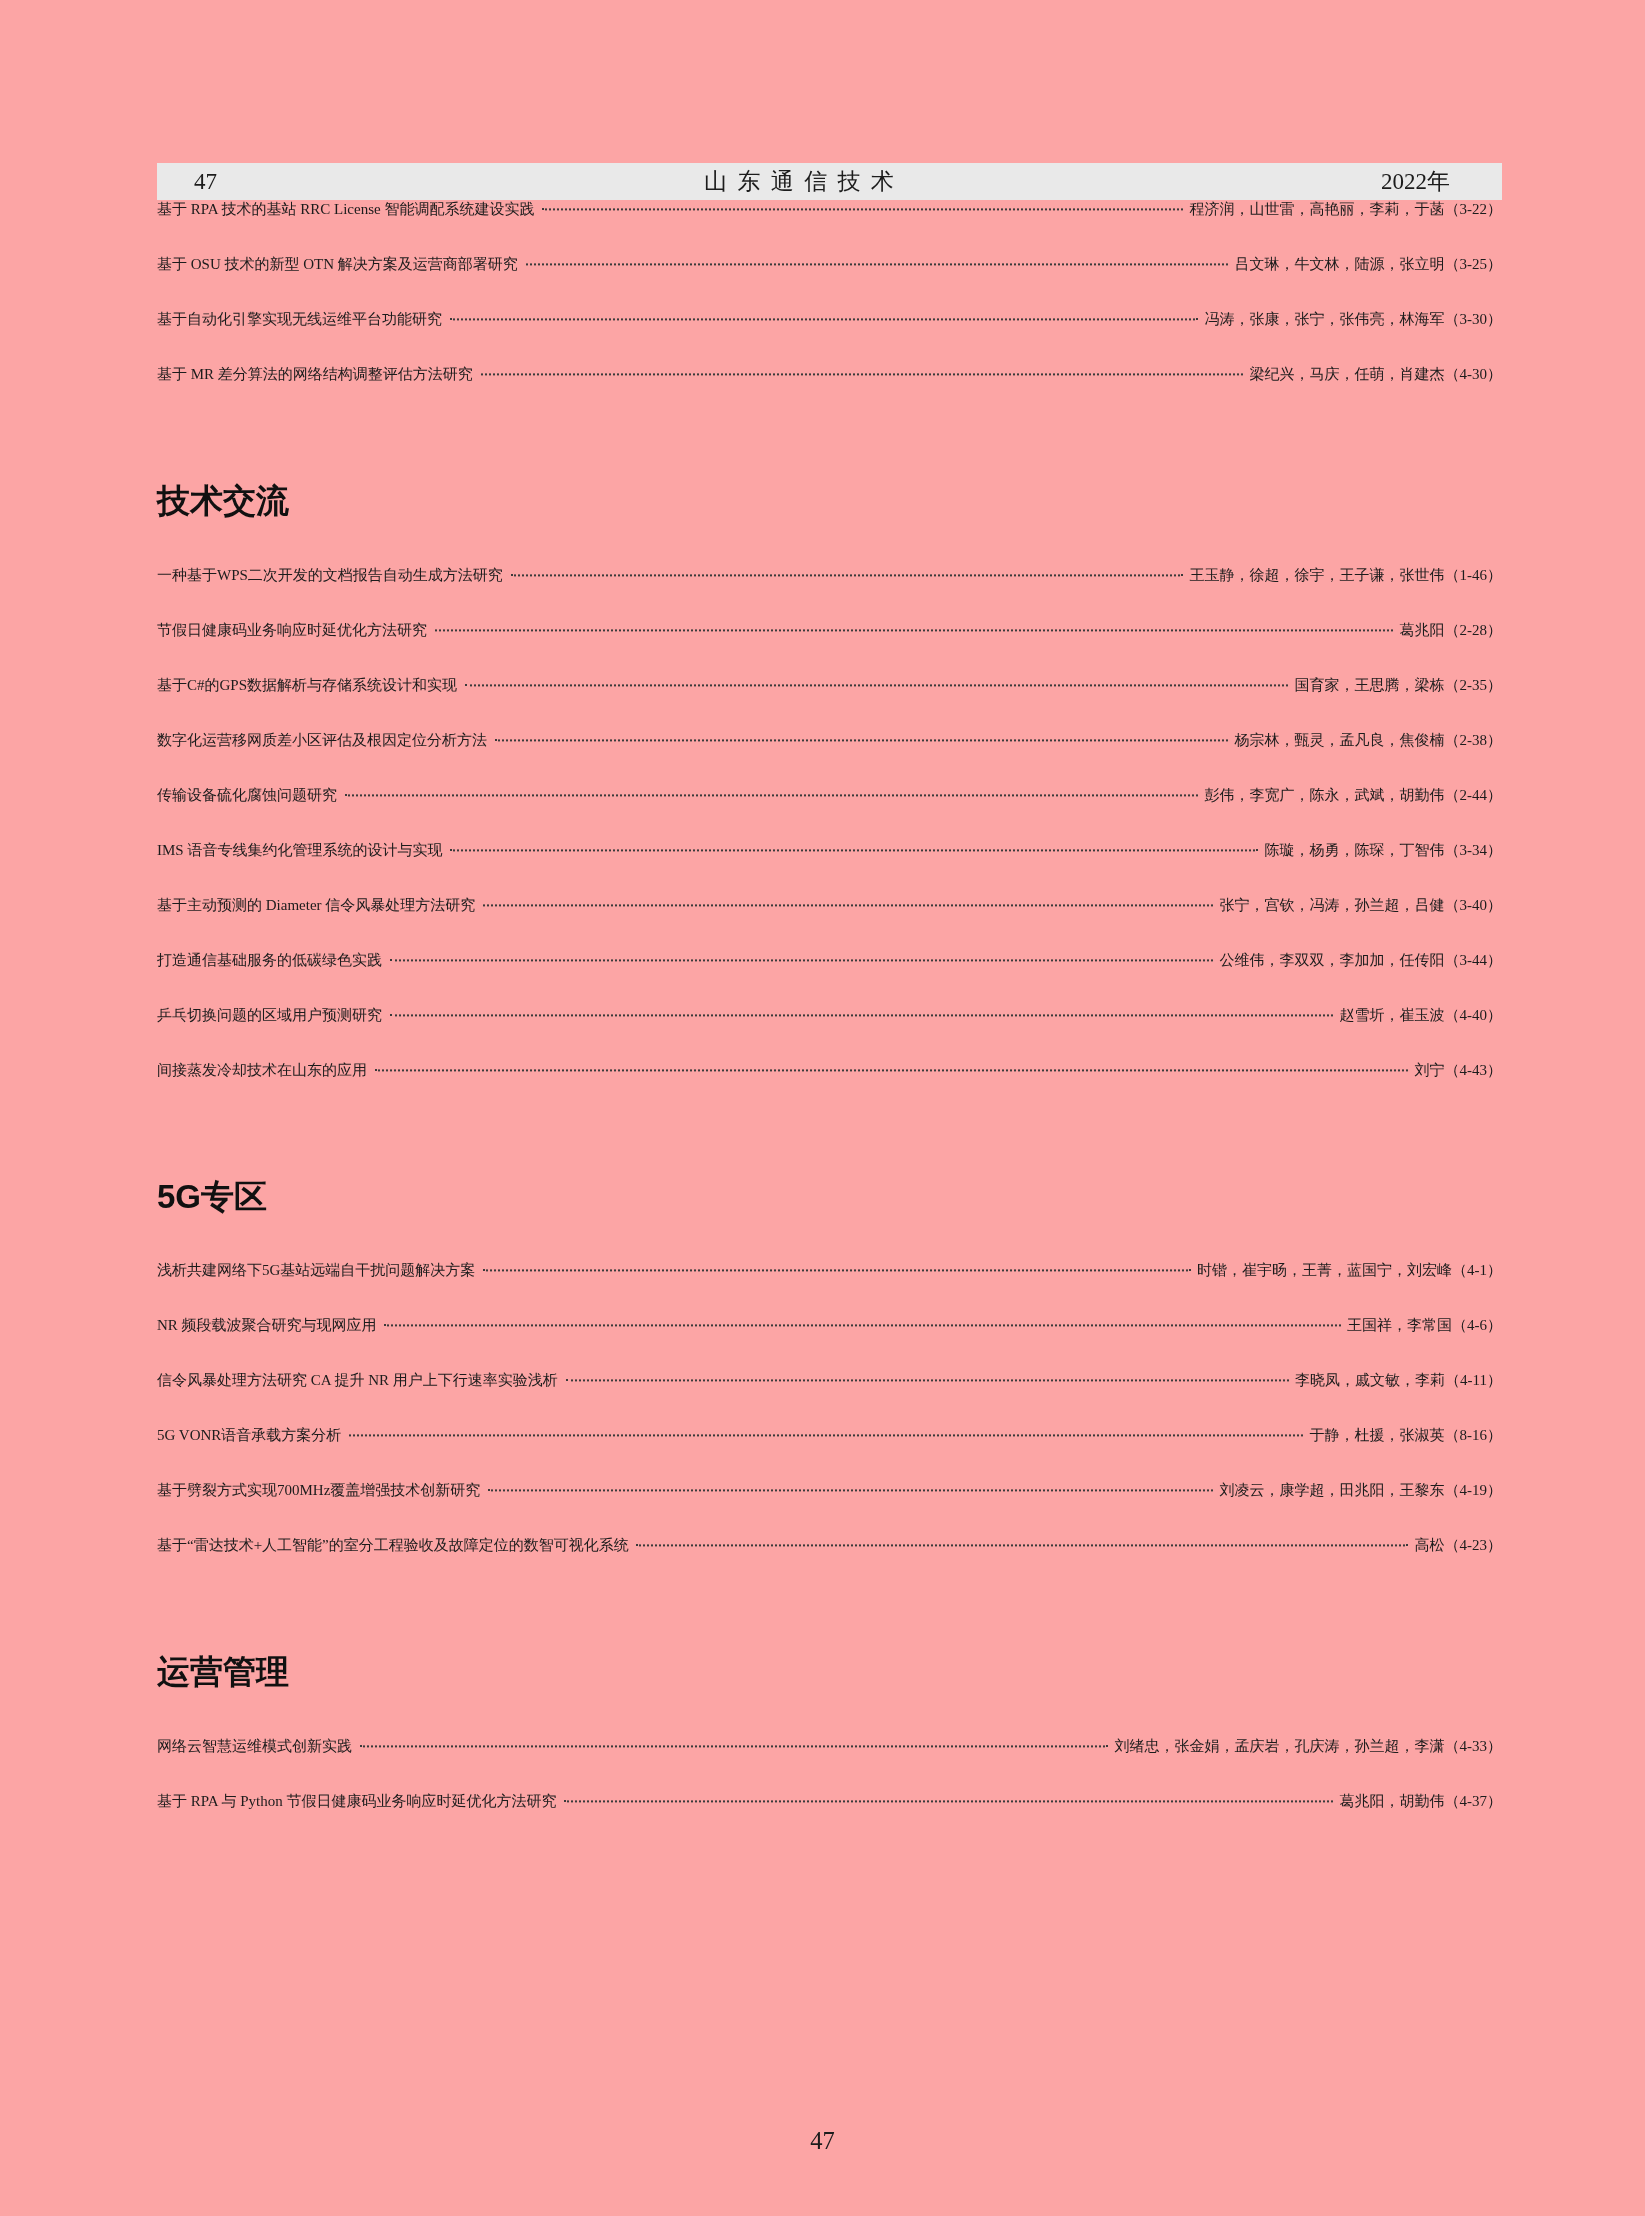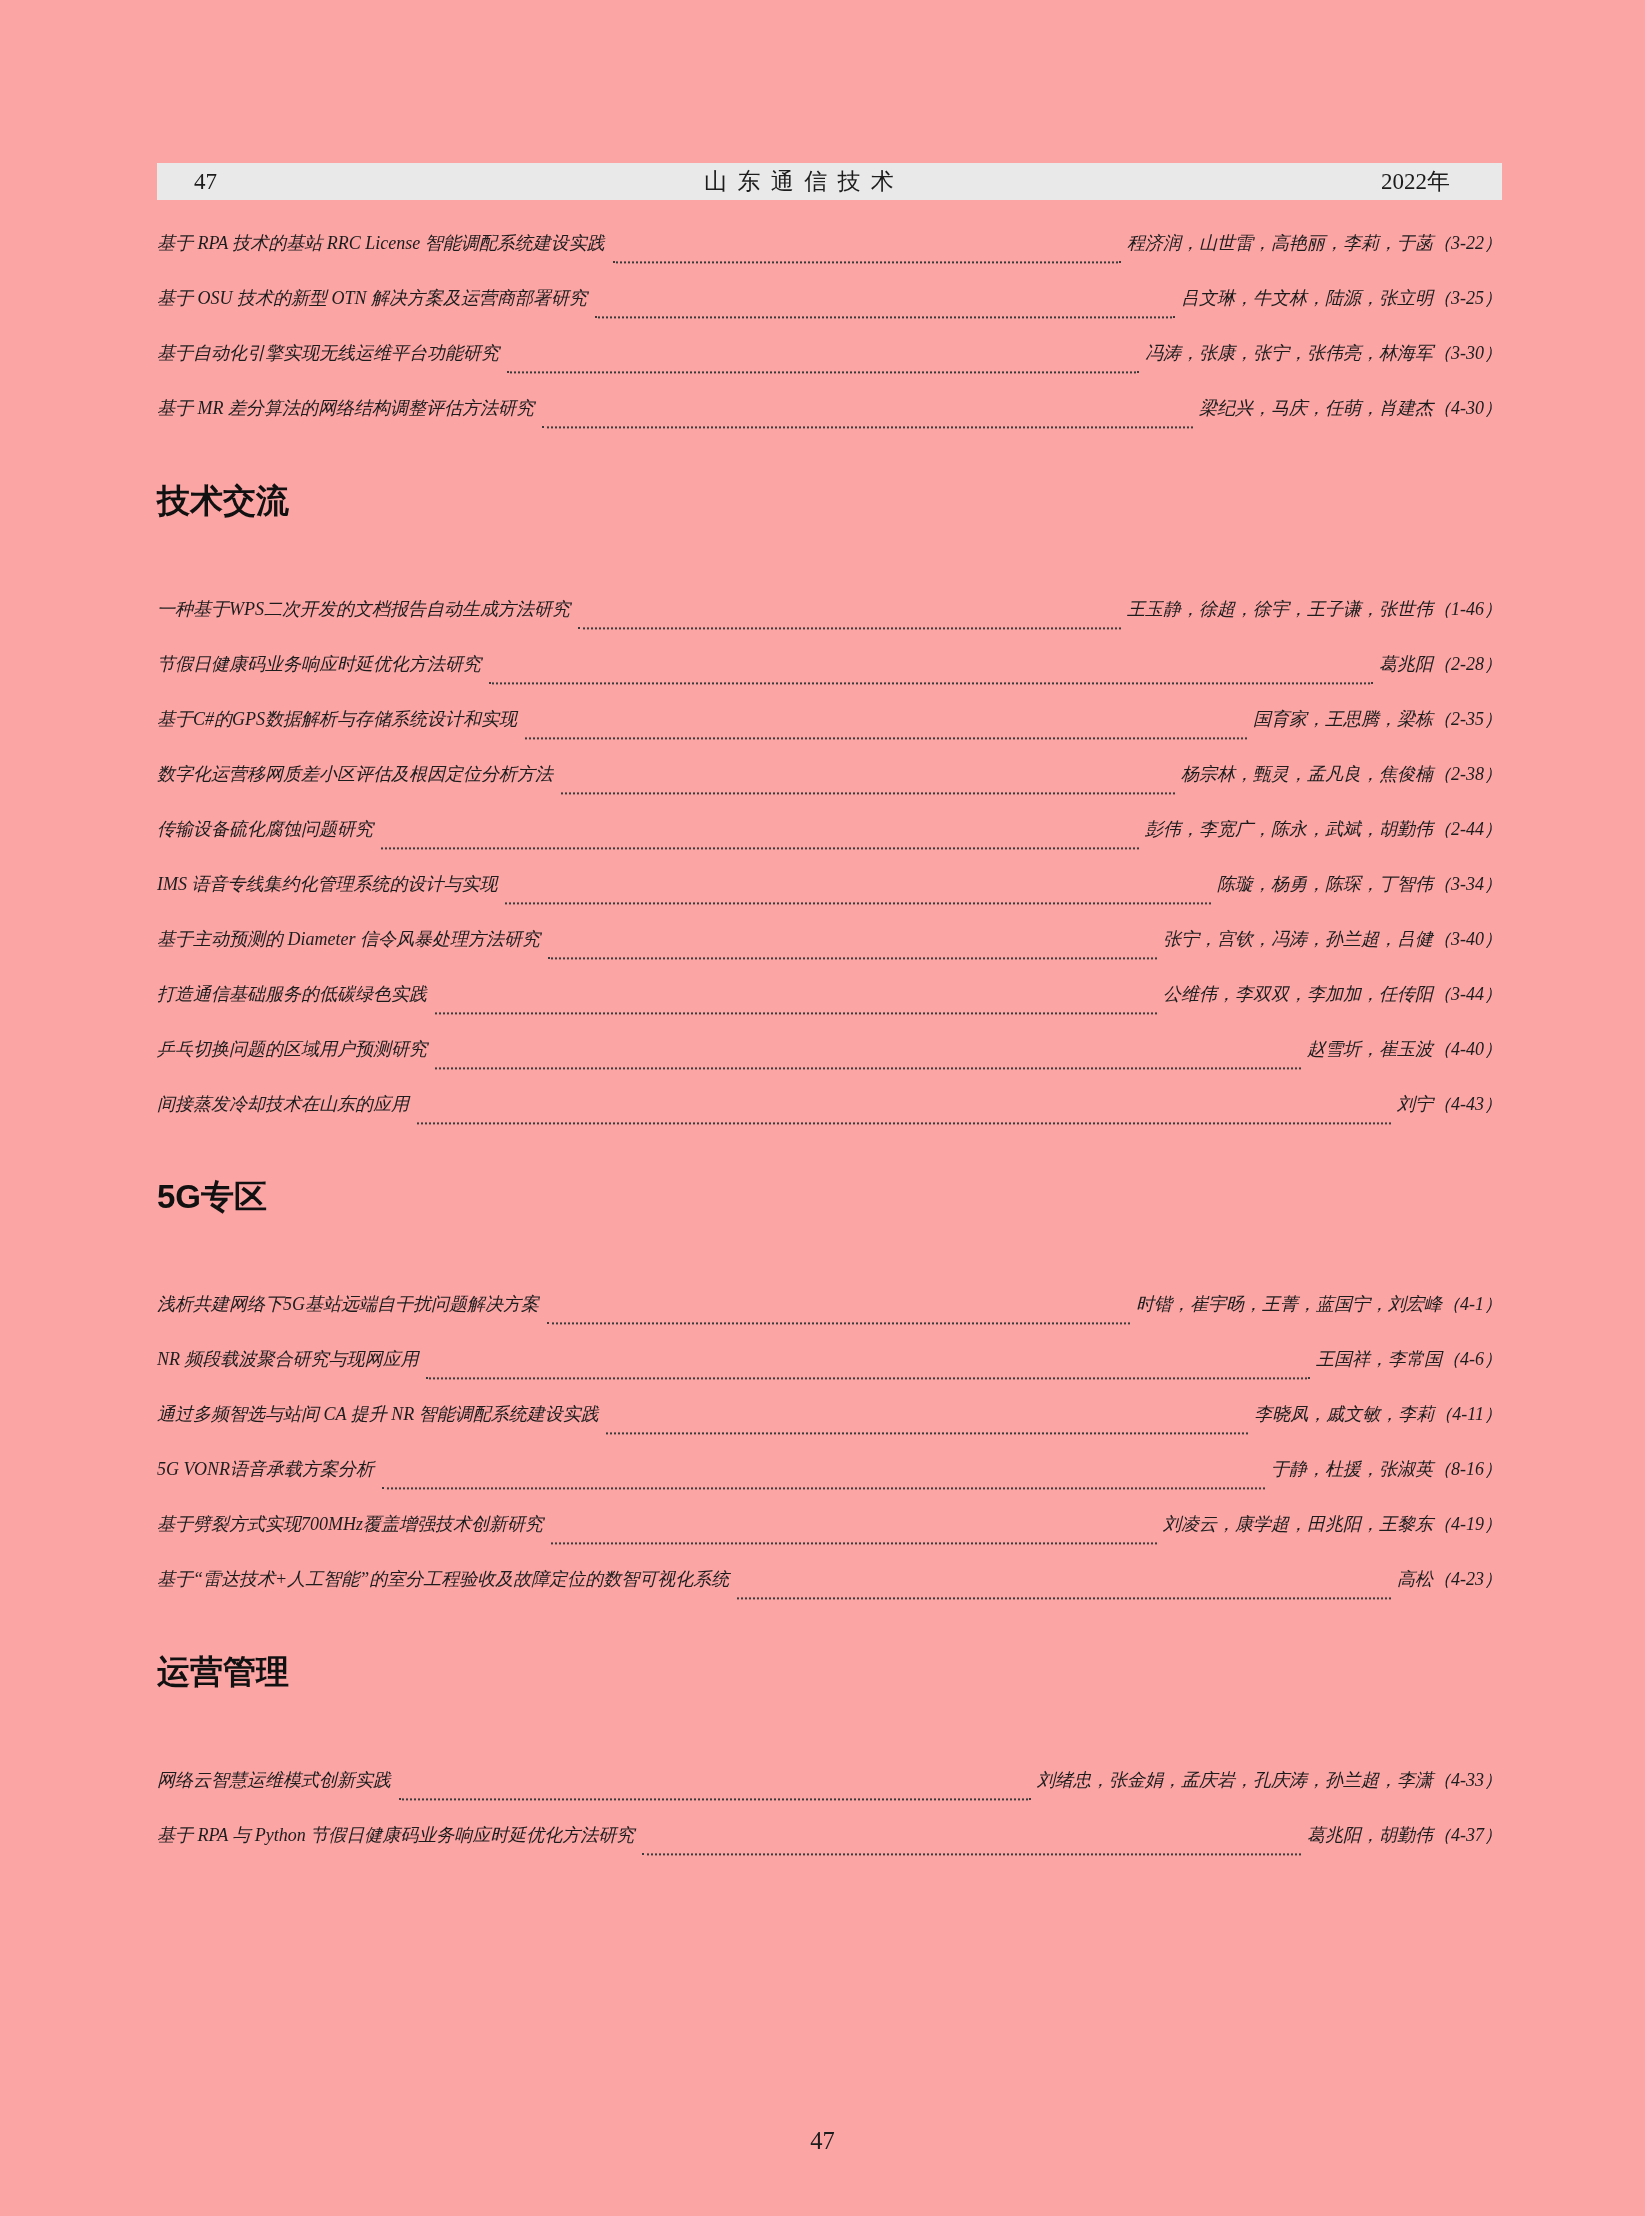--- a/index.html
+++ b/index.html
@@ -31,25 +31,24 @@
     font-weight:bold;
     font-size:33px;
     line-height:1.2;
     margin:61px 0 0 0;
     color:#111;
   }
   .toc-list{margin:0;}
   .toc-list.after-heading{margin-top:45px;}
   .toc-entry{
     display:flex;
-    align-items:flex-end;
+    align-items:flex-start;
     height:55px;
-    font-size:18px;
+    font-size:15px;
     white-space:nowrap;
-    font-style:italic;
   }
   .entry-title{flex:0 0 auto;}
   .leader{
     flex:1 1 auto;
     min-width:15.5px;
     height:0;
     border-bottom:2.6px dotted #3a3a3a;
     margin:0 6.4px 0 7.7px;
     transform:translateY(8.4px);
   }
@@ -173,21 +172,21 @@
           <span class="entry-authors">时锴，崔宇旸，王菁，蓝国宁，刘宏峰</span>
           <span class="entry-ref">（4-1）</span>
         </div>
         <div class="toc-entry">
           <span class="entry-title">NR 频段载波聚合研究与现网应用</span>
           <span class="leader"></span>
           <span class="entry-authors">王国祥，李常国</span>
           <span class="entry-ref">（4-6）</span>
         </div>
         <div class="toc-entry">
-          <span class="entry-title">通过多频智选与站间 CA 提升 NR 智能调配系统建设实践</span>
+          <span class="entry-title">信令风暴处理方法研究 CA 提升 NR 用户上下行速率实验浅析</span>
           <span class="leader"></span>
           <span class="entry-authors">李晓凤，戚文敏，李莉</span>
           <span class="entry-ref">（4-11）</span>
         </div>
         <div class="toc-entry">
           <span class="entry-title">5G VONR语音承载方案分析</span>
           <span class="leader"></span>
           <span class="entry-authors">于静，杜援，张淑英</span>
           <span class="entry-ref">（8-16）</span>
         </div>

